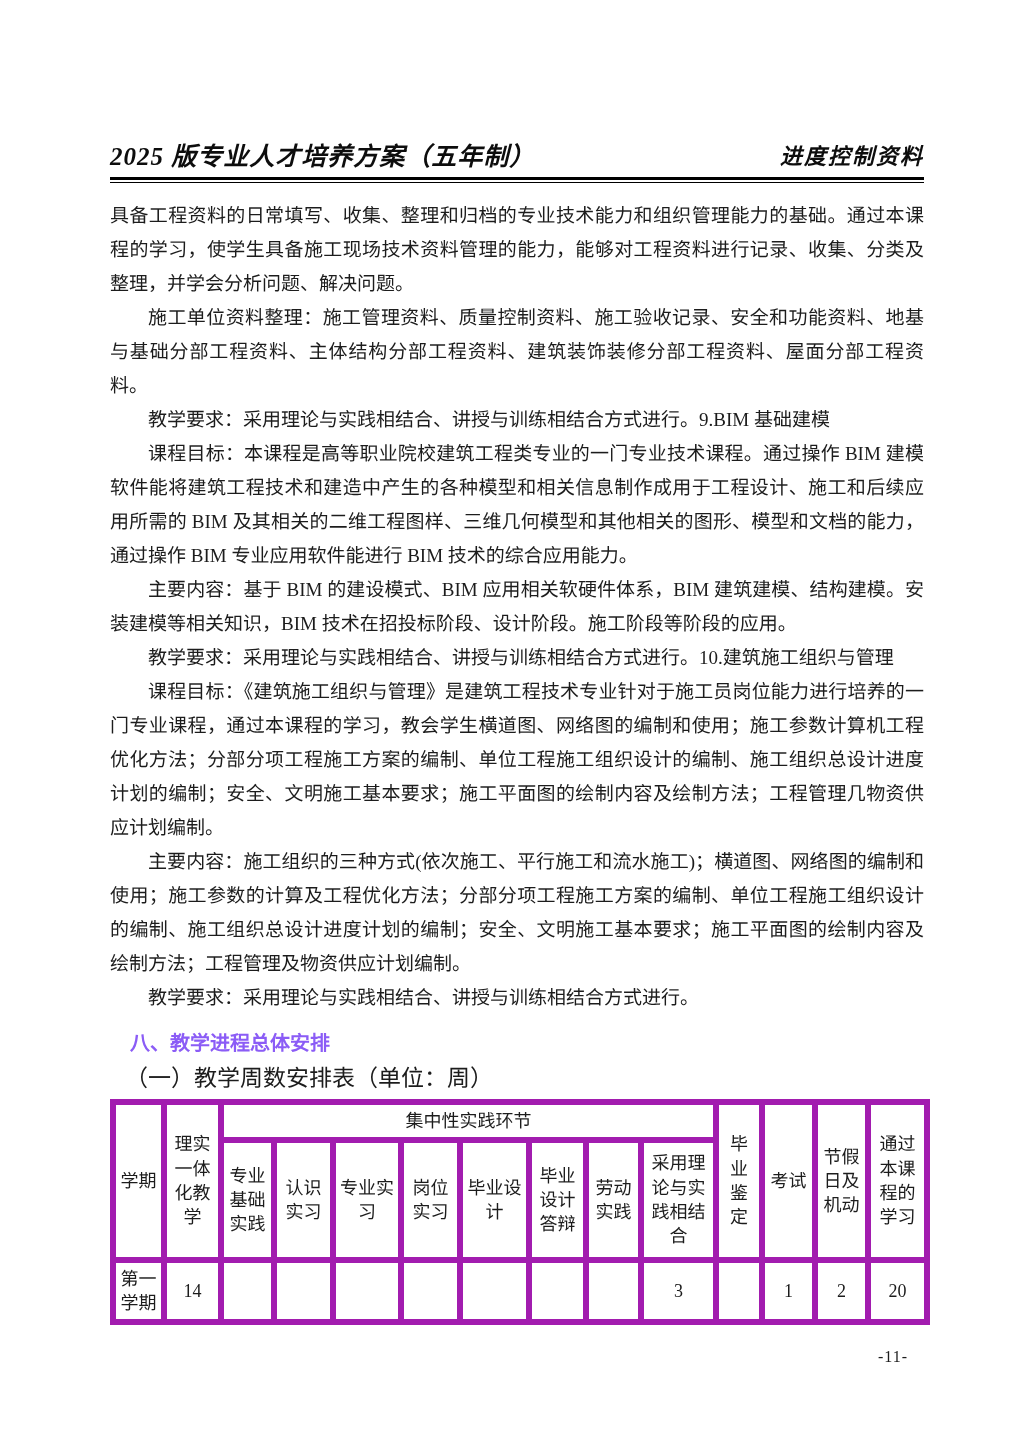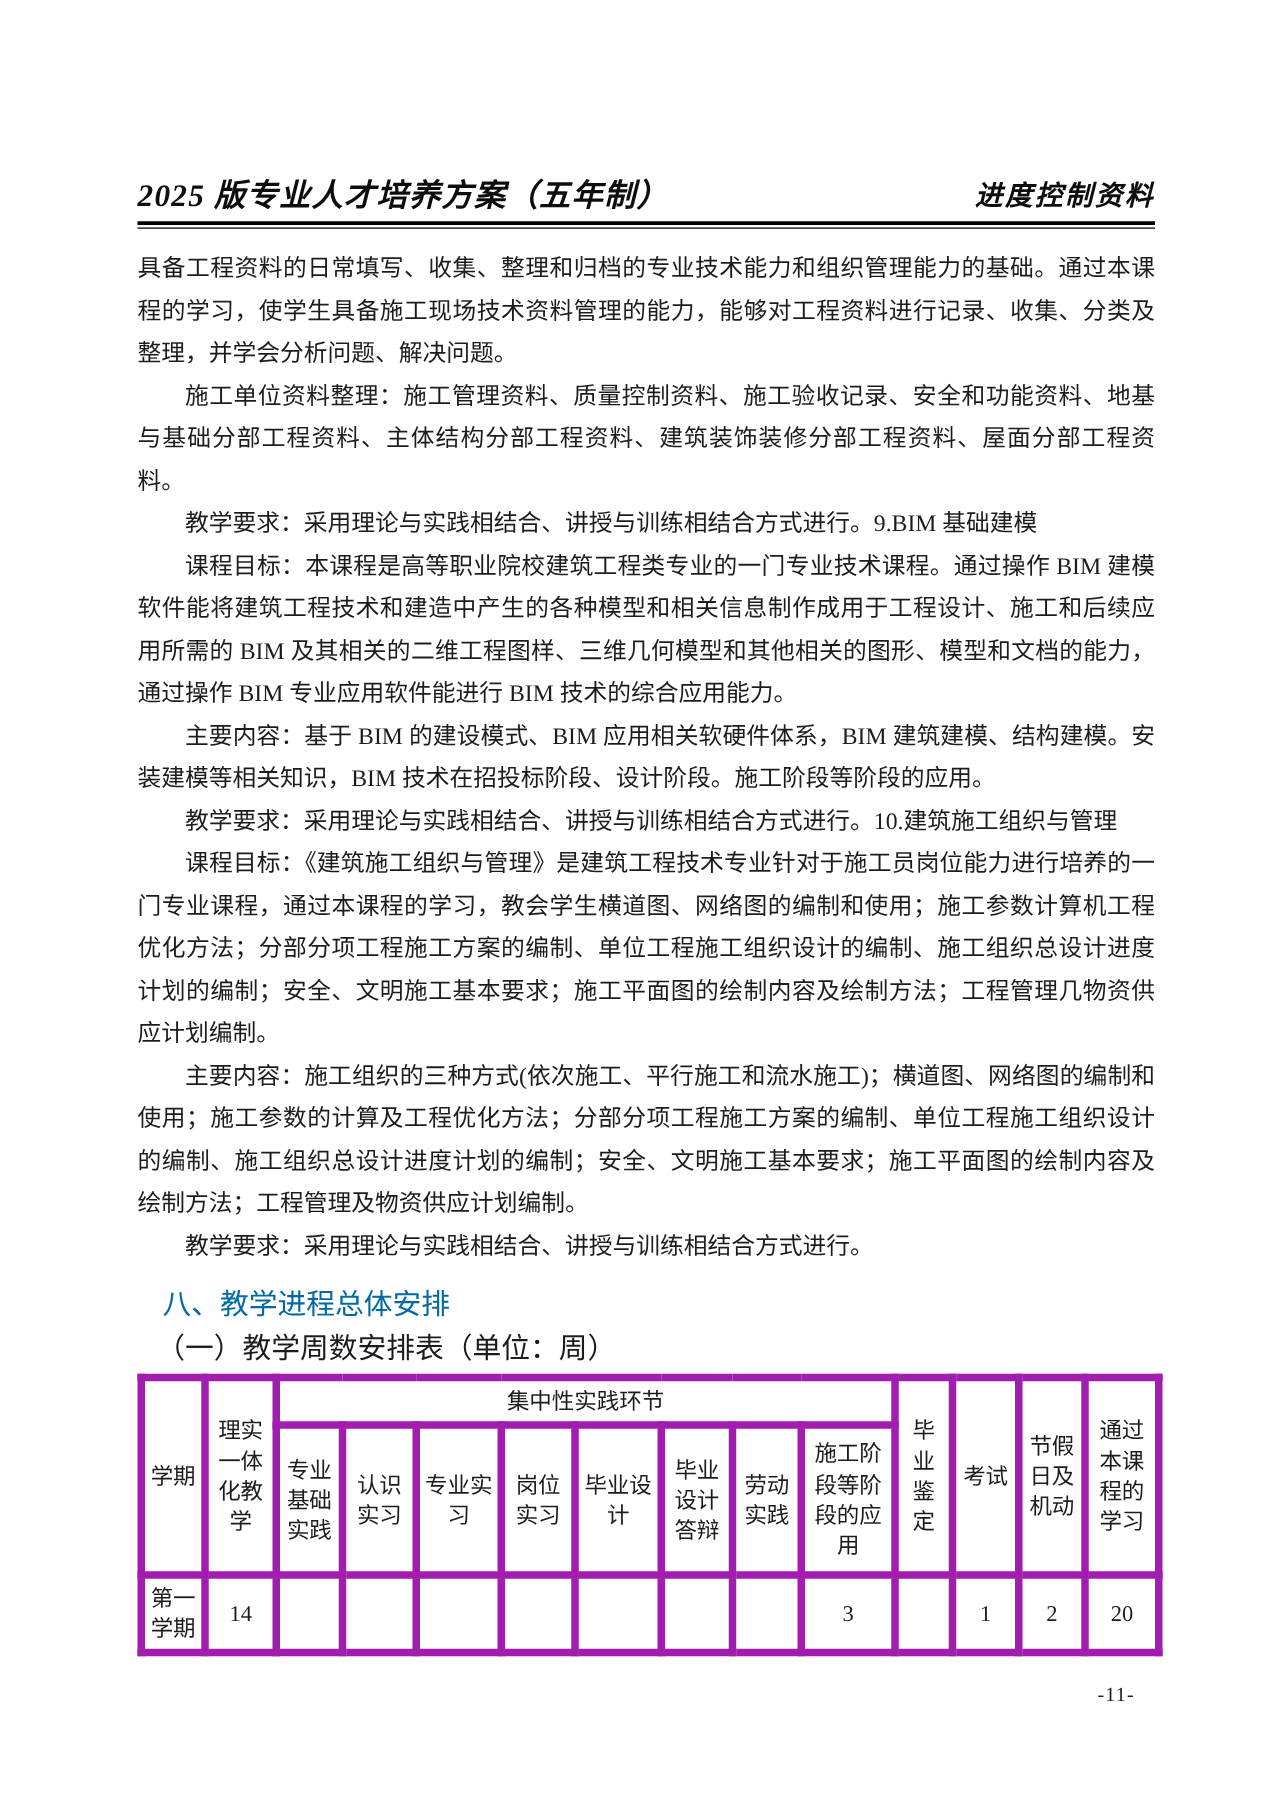--- a/index.html
+++ b/index.html
@@ -37,24 +37,24 @@
     font-size: 19px;
     line-height: 34px;
     text-align: justify;
   }
   .body-text p { margin: 0; text-indent: 2em; }
   .body-text p.no-indent { text-indent: 0; }
   .section-heading {
     margin-top: 12px;
     padding-left: 20px;
     font-family: "Liberation Sans", sans-serif;
-    font-weight: normal;
-    font-size: 23px;
+    font-weight: bold;
+    font-size: 20px;
     line-height: 32px;
-    color: #0369a1;
+    color: #8b5cf6;
   }
   .table-caption {
     margin-top: 4px;
     padding-left: 15px;
     font-size: 23px;
     line-height: 32px;
   }
   
   table.schedule {
     margin-top: 4px;
@@ -140,21 +140,21 @@
         <th rowspan="2">通过本课程的学习</th>
       </tr>
       <tr class="hdr-sub">
         <th>专业基础实践</th>
         <th>认识实习</th>
         <th>专业实习</th>
         <th>岗位实习</th>
         <th>毕业设计</th>
         <th>毕业设计答辩</th>
         <th>劳动实践</th>
-        <th>施工阶段等阶段的应用</th>
+        <th>采用理论与实践相结合</th>
       </tr>
       <tr class="data-row">
         <td>第一学期</td>
         <td>14</td>
         <td></td>
         <td></td>
         <td></td>
         <td></td>
         <td></td>
         <td></td>

